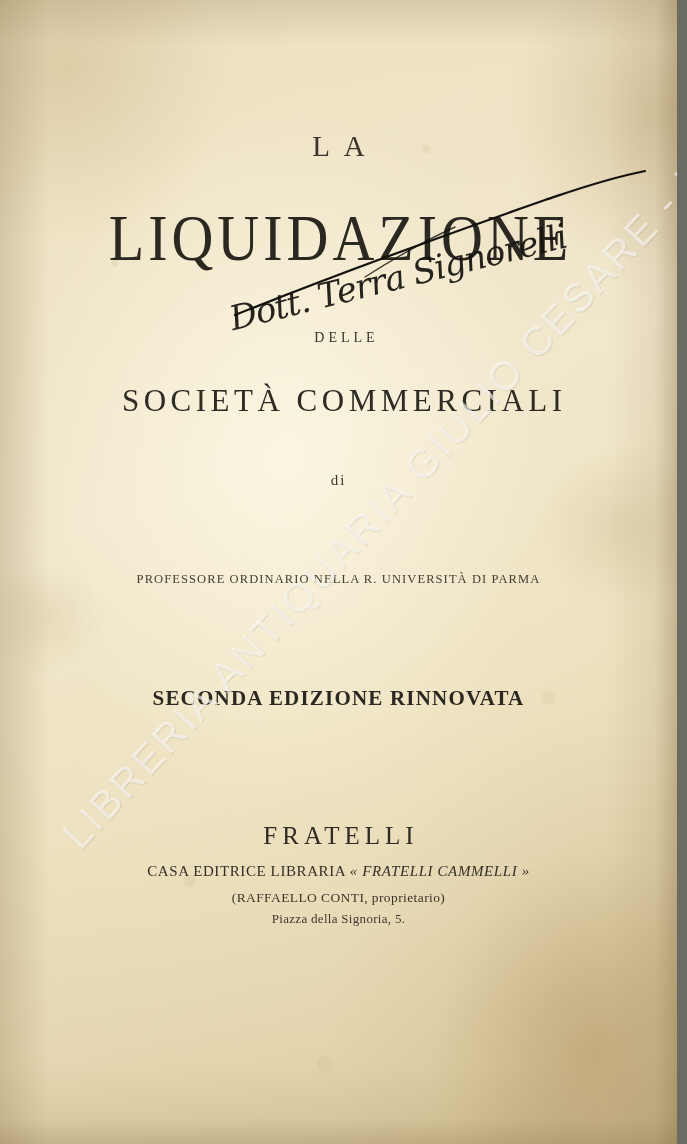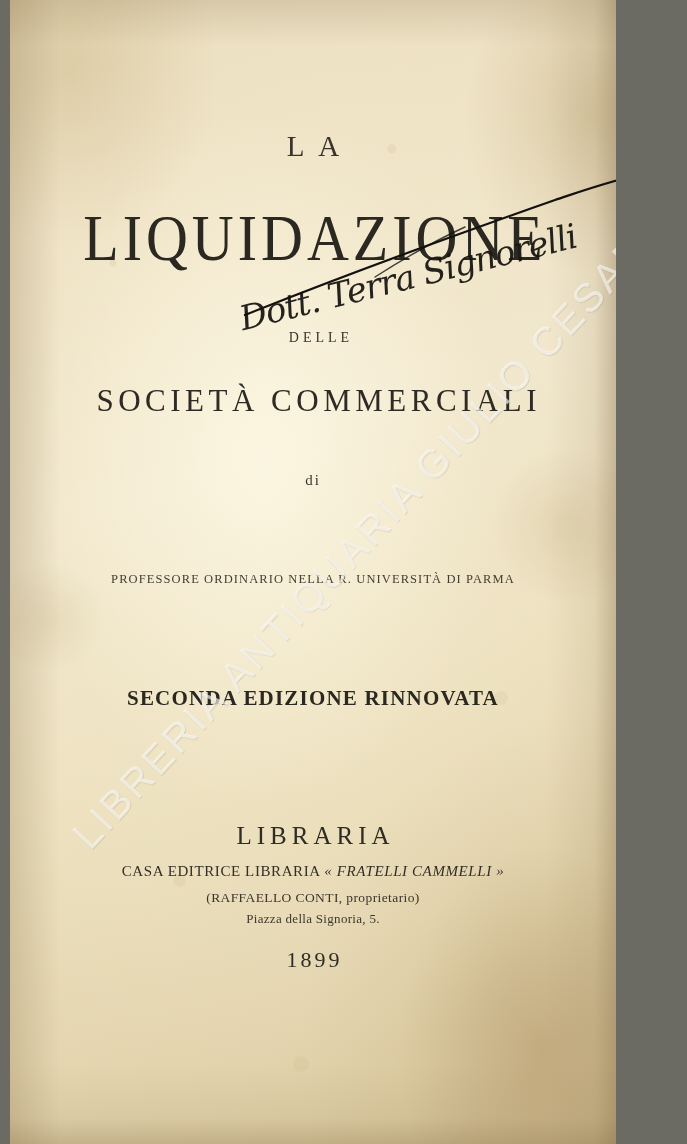--- a/index.html
+++ b/index.html
@@ -2,32 +2,31 @@
 <html><head>
 <meta charset="utf-8">
 <style>
   html, body {
     margin: 0;
     padding: 0;
     background: #6b6b63;
   }
   #page {
     position: relative;
-    width: 606px;
+    width: 677px;
     height: 1144px;
     overflow: hidden;
     background:
       radial-gradient(ellipse 70% 55% at 42% 40%, rgba(255,251,232,0.75) 0%, rgba(243,233,205,0.25) 55%, rgba(221,205,166,0.0) 100%),
       radial-gradient(ellipse 40% 30% at 88% 92%, rgba(160,128,78,0.45) 0%, rgba(190,164,115,0.12) 60%, rgba(0,0,0,0) 100%),
       radial-gradient(ellipse 35% 22% at 10% 6%, rgba(205,182,136,0.55) 0%, rgba(0,0,0,0) 70%),
       radial-gradient(ellipse 30% 20% at 96% 10%, rgba(193,170,124,0.5) 0%, rgba(0,0,0,0) 70%),
       linear-gradient(160deg, #e8dcbc 0%, #eee2c4 18%, #f1e7cd 40%, #ece0bd 62%, #e3d4ae 82%, #d9c89e 100%);
     font-family: "Liberation Serif", serif;
     color: #2e2b25;
-    margin-left: 10px;
   }
   
   #page::before {
     content: "";
     position: absolute;
     inset: 0;
     pointer-events: none;
     background:
       radial-gradient(circle at 17% 23%, rgba(150,120,70,0.10) 0 3px, rgba(0,0,0,0) 4px),
       radial-gradient(circle at 63% 13%, rgba(150,120,70,0.10) 0 4px, rgba(0,0,0,0) 5px),
@@ -213,30 +212,29 @@
 <div id="page">
 
   <div class="content">
     <div class="line-la">LA</div>
     <div class="line-title">LIQUIDAZIONE</div>
     <div class="line-delle">DELLE</div>
     <div class="line-subtitle">SOCIETÀ COMMERCIALI</div>
     <div class="line-di">di</div>
     <div class="line-affiliation">PROFESSORE ORDINARIO NELLA R. UNIVERSITÀ DI PARMA</div>
     <div class="line-edition">SECONDA EDIZIONE RINNOVATA</div>
-    <div class="line-city">LIBRARIA</div>
+    <div class="line-city">FRATELLI</div>
 
     <div class="line-publisher">
       <span>CASA EDITRICE LIBRARIA</span>
       <span class="ital">« FRATELLI CAMMELLI »</span>
     </div>
 
     <div class="line-proprietor">(RAFFAELLO CONTI, proprietario)</div>
     <div class="line-address">Piazza della Signoria, 5.</div>
-    <div class="line-year">1899</div>
   </div>
 
   <div class="ink-wrap">
     <svg width="450" height="190" viewBox="0 0 450 190">
       <path d="M20 150 C 120 110, 230 70, 330 35 C 360 25, 390 14, 430 6" stroke="#14120e" stroke-width="2.2" fill="none" stroke-linecap="round"></path>
       <path d="M150 112 C 175 96, 205 78, 240 62" stroke="#14120e" stroke-width="1.4" fill="none" stroke-linecap="round" opacity="0.8"></path>
     </svg>
     <div class="ink-text">Dott. Terra Signorelli</div>
   </div>
 

